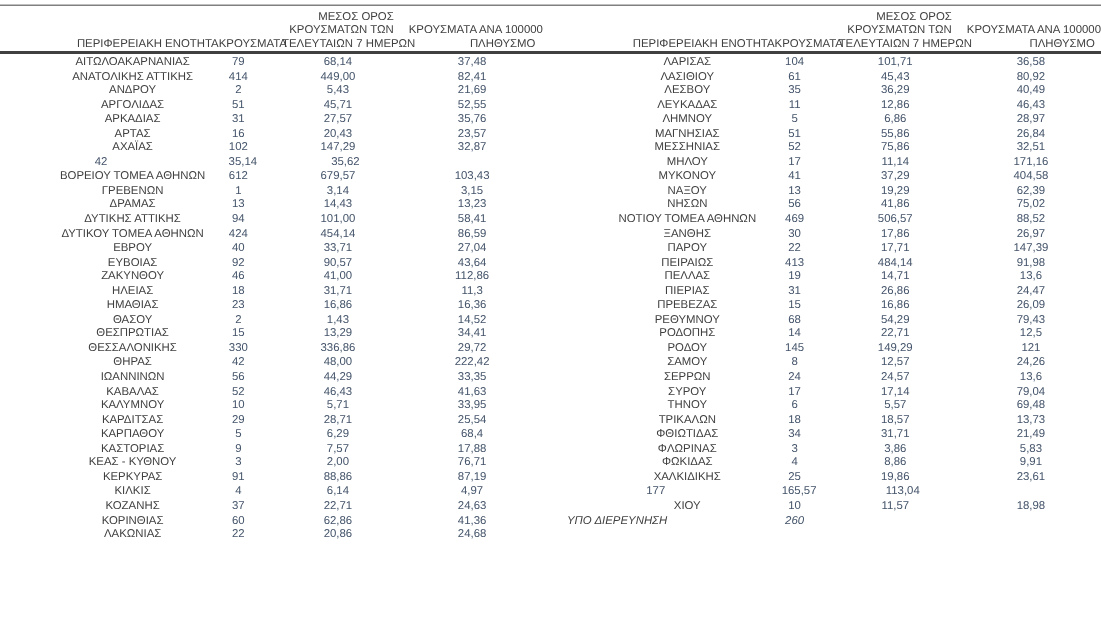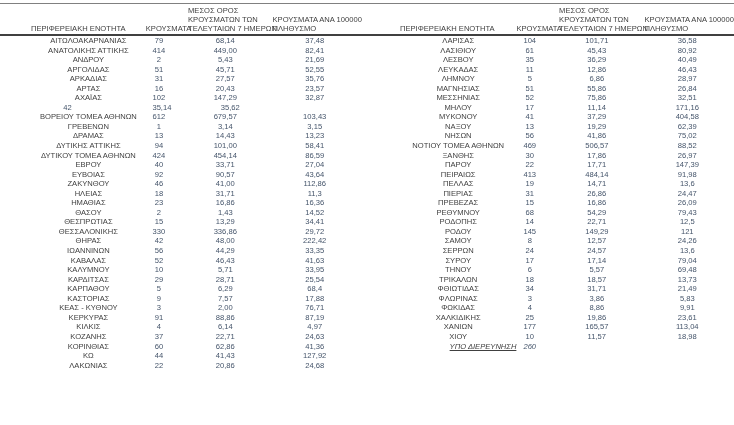--- a/index.html
+++ b/index.html
@@ -31,39 +31,39 @@
   .grid {
     display:grid;
     grid-template-columns:40% 12% 24% 24%;
   }
   .grid .c1 { padding-left:26px; }
   .grid .c2 { padding-right:16px; }
   .grid .c3 { padding-right:10px; }
 
   .thead .cell {
     display:flex; flex-direction:column; justify-content:flex-end;
-    text-align:left;
+    text-align:right;
     color:#404040;
     font-size:7.6px;
     line-height:9px;
     white-space:nowrap;
   }
   .row .cell {
     text-align:center;
     font-size:7.6px;
     line-height:9.55px;
     height:9.55px;
     white-space:nowrap;
     overflow:visible;
   }
   .cell.name { color:#404040; }
   .cell.num  { color:#44546A; }
 
   .footer-row .cell { font-style:italic; }
-  .footer-row .c1 { text-align:right; padding-left:4px;text-decoration:underline; }
+  .footer-row .c1 { text-align:left; padding-left:4px; }
 </style>
 </head>
 <body>
 
 <div class="sheet">
 
   <div class="band thead-band">
 
     <div class="half left">
       <div class="grid thead">
@@ -338,26 +338,20 @@
             <div class="cell num c4">24,63</div>
           </div>
 
           <div class="grid row">
             <div class="cell name c1">ΚΟΡΙΝΘΙΑΣ</div>
             <div class="cell num c2">60</div>
             <div class="cell num c3">62,86</div>
             <div class="cell num c4">41,36</div>
           </div>
 
-          <div class="grid row">
-            <div class="cell name c1">ΚΩ</div>
-            <div class="cell num c2">44</div>
-            <div class="cell num c3">41,43</div>
-            <div class="cell num c4">127,92</div>
-          </div>
 
           <div class="grid row">
             <div class="cell name c1">ΛΑΚΩΝΙΑΣ</div>
             <div class="cell num c2">22</div>
             <div class="cell num c3">20,86</div>
             <div class="cell num c4">24,68</div>
           </div>
         </div>
     </div>
 
@@ -569,21 +563,20 @@
           </div>
 
           <div class="grid row">
             <div class="cell name c1">ΧΑΛΚΙΔΙΚΗΣ</div>
             <div class="cell num c2">25</div>
             <div class="cell num c3">19,86</div>
             <div class="cell num c4">23,61</div>
           </div>
 
           <div class="grid row">
-            <div class="cell name c1">ΧΑΝΙΩΝ</div>
             <div class="cell num c2">177</div>
             <div class="cell num c3">165,57</div>
             <div class="cell num c4">113,04</div>
           </div>
 
           <div class="grid row">
             <div class="cell name c1">ΧΙΟΥ</div>
             <div class="cell num c2">10</div>
             <div class="cell num c3">11,57</div>
             <div class="cell num c4">18,98</div>

